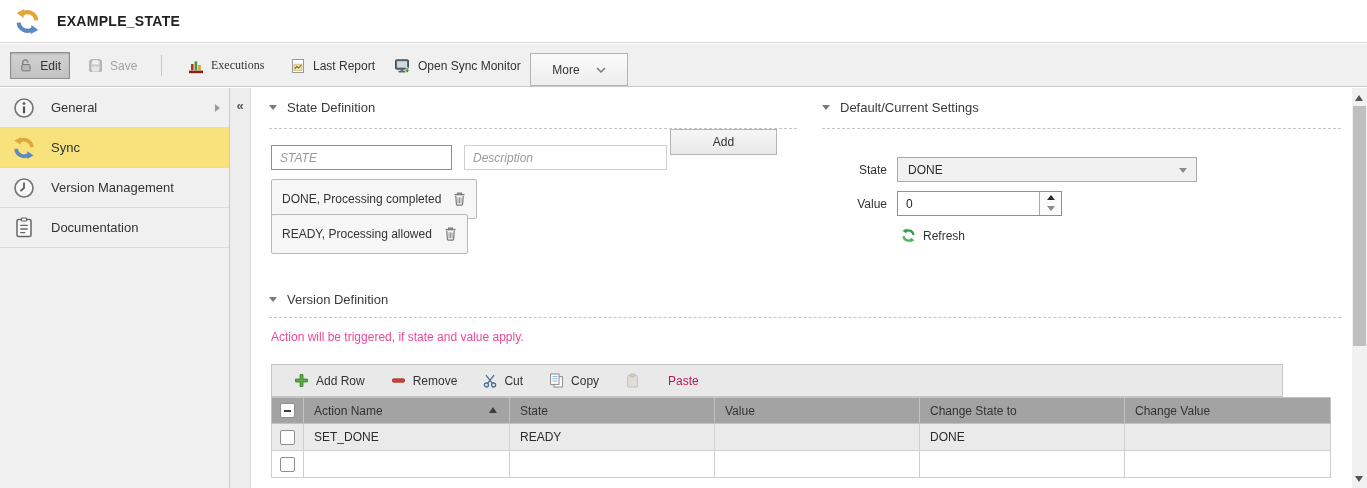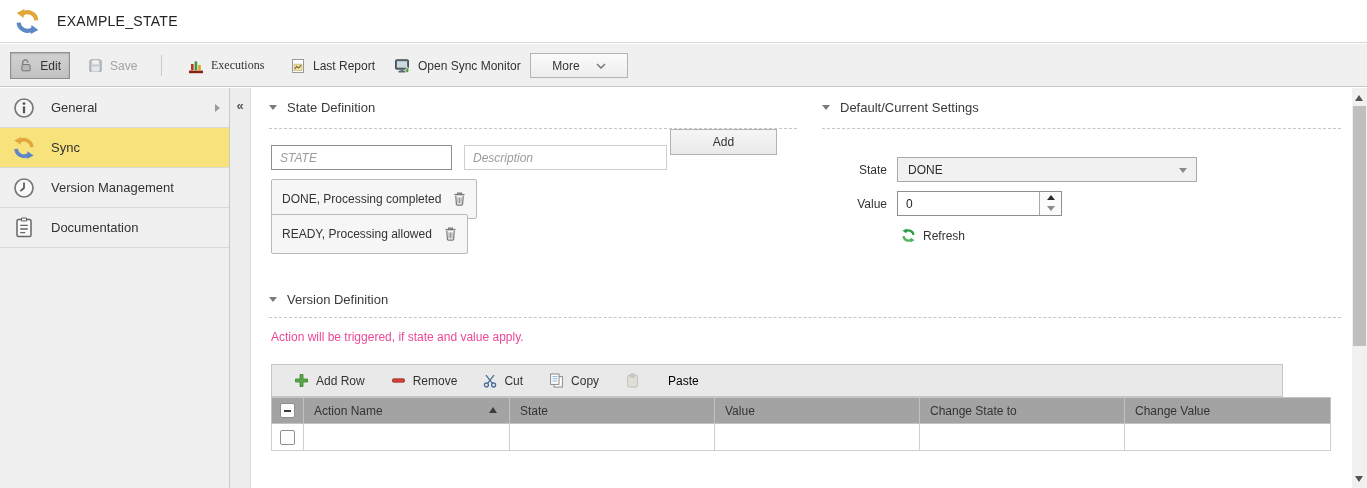--- a/index.html
+++ b/index.html
@@ -4,35 +4,35 @@
 <style>
   html,body{margin:0;padding:0;background:#fff;}
   *{box-sizing:border-box;}
   .screen{position:relative;width:1367px;height:488px;overflow:hidden;
     font-family:"Liberation Sans","DejaVu Sans",sans-serif;color:#333;background:#fff;}
 
   
   .app-header{position:absolute;left:0;top:0;width:1367px;height:43px;background:#fff;
     border-bottom:1px solid #d6d6d6;display:flex;align-items:center;}
   .app-header .app-icon{margin-left:14px;width:27px;height:27px;}
-  .app-title{margin-left:16px;font-size:14px;font-weight:normal;color:#222;letter-spacing:.3px;}
+  .app-title{margin-left:16px;font-size:14px;font-weight:bold;color:#222;letter-spacing:.3px;}
 
   
   .toolbar{position:absolute;left:0;top:44px;width:1367px;height:43px;background:#f0f0f0;
     border-bottom:1px solid #c9c9c9;}
   .tb-item{position:absolute;top:8px;height:27px;display:flex;align-items:center;gap:7px;
     font-size:12px;color:#333;cursor:pointer;padding:0 8px;}
   .tb-edit{left:10px;width:60px;background:linear-gradient(#d2d2d2,#c2c2c2);
     border:1px solid #8f8f8f;box-shadow:inset 0 1px 2px rgba(0,0,0,.18);}
   .tb-save{left:80px;color:#a3a3a3;}
   .tb-sep{position:absolute;left:161px;top:11px;width:1px;height:21px;background:#c9c9c9;}
   .tb-exec{left:180px;font-family:Liberation Serif, serif;}
   .tb-report{left:282px;}
   .tb-monitor{left:386px;}
-  .tb-more{left:530px;width:98px;height:25px;top:9px;background:linear-gradient(#fbfbfb,#ededed);
+  .tb-more{left:530px;width:98px;height:33px;top:9px;background:linear-gradient(#fbfbfb,#ededed);
     border:1px solid #b3b3b3;justify-content:center;gap:16px;}
 
   
   .sidebar{position:absolute;left:0;top:88px;width:230px;height:400px;background:#f0f0f0;
     border-right:1px solid #c9c9c9;}
   .side-item{position:relative;height:40px;border-bottom:1px solid #d9d9d9;display:flex;
     align-items:center;padding-left:12px;gap:15px;font-size:13px;color:#333;cursor:pointer;}
   .side-item.selected{background:#f7e27c;}
   .side-icon{width:24px;height:24px;flex:0 0 auto;}
   .sub-arrow{position:absolute;right:9px;top:16px;width:0;height:0;
@@ -76,21 +76,21 @@
   .spin-down span{width:0;height:0;border-left:4px solid transparent;border-right:4px solid transparent;
     border-top:5px solid #8a8a8a;}
   .refresh{position:absolute;left:649px;top:140px;display:flex;align-items:center;gap:7px;
     font-size:12px;color:#333;cursor:pointer;}
 
   
   .hint{position:absolute;left:19px;top:242px;font-size:12px;color:#ec4899;text-align:center;}
   .grid-toolbar{position:absolute;left:19px;top:276px;width:1012px;height:33px;background:#e9e9e9;
     border:1px solid #c6c6c6;display:flex;align-items:center;gap:26px;padding-left:22px;}
   .gt-btn{display:flex;align-items:center;gap:7px;font-size:12px;color:#333;cursor:pointer;}
-  .gt-btn.disabled{color:#000000;gap:28px;}
+  .gt-btn.disabled{color:#be185d;gap:28px;}
 
   table.grid{position:absolute;left:19px;top:309px;width:1059px;border-collapse:collapse;table-layout:fixed;
     font-size:12px;color:#2b2b2b;}
   .grid th{height:26px;background:#a3a3a3;border:1px solid #c2c2c2;font-weight:normal;text-align:left;
     padding:0 0 0 10px;color:#333;position:relative;}
   .grid td{height:27px;border:1px solid #cfcfcf;padding:0 0 0 10px;background:#fff;}
   .grid th.cbcell,.grid td.cbcell{padding:0;text-align:center;}
   .grid tr.zebra td{background:#eaeaea;}
   .grid td.sel{background:#f8e37e;}
   .cb{width:15px;height:15px;border:1px solid #8f8f8f;border-radius:2px;background:#fdfdfd;
@@ -350,20 +350,30 @@
         </th>
         <th>
           <span>Action Name</span>
           <span class="sort-asc"></span>
         </th>
         <th><span>State</span></th>
         <th><span>Value</span></th>
         <th><span>Change State to</span></th>
         <th><span>Change Value</span></th>
       </tr>
+      <tr class="zebra">
+        <td class="cbcell">
+          <span class="cb"></span>
+        </td>
+        <td>SET_DONE</td>
+        <td>READY</td>
+        <td></td>
+        <td>DONE</td>
+        <td></td>
+      </tr>
       <tr>
         <td class="cbcell">
           <span class="cb"></span>
         </td>
         <td></td>
         <td></td>
         <td></td>
         <td></td>
         <td></td>
       </tr>

